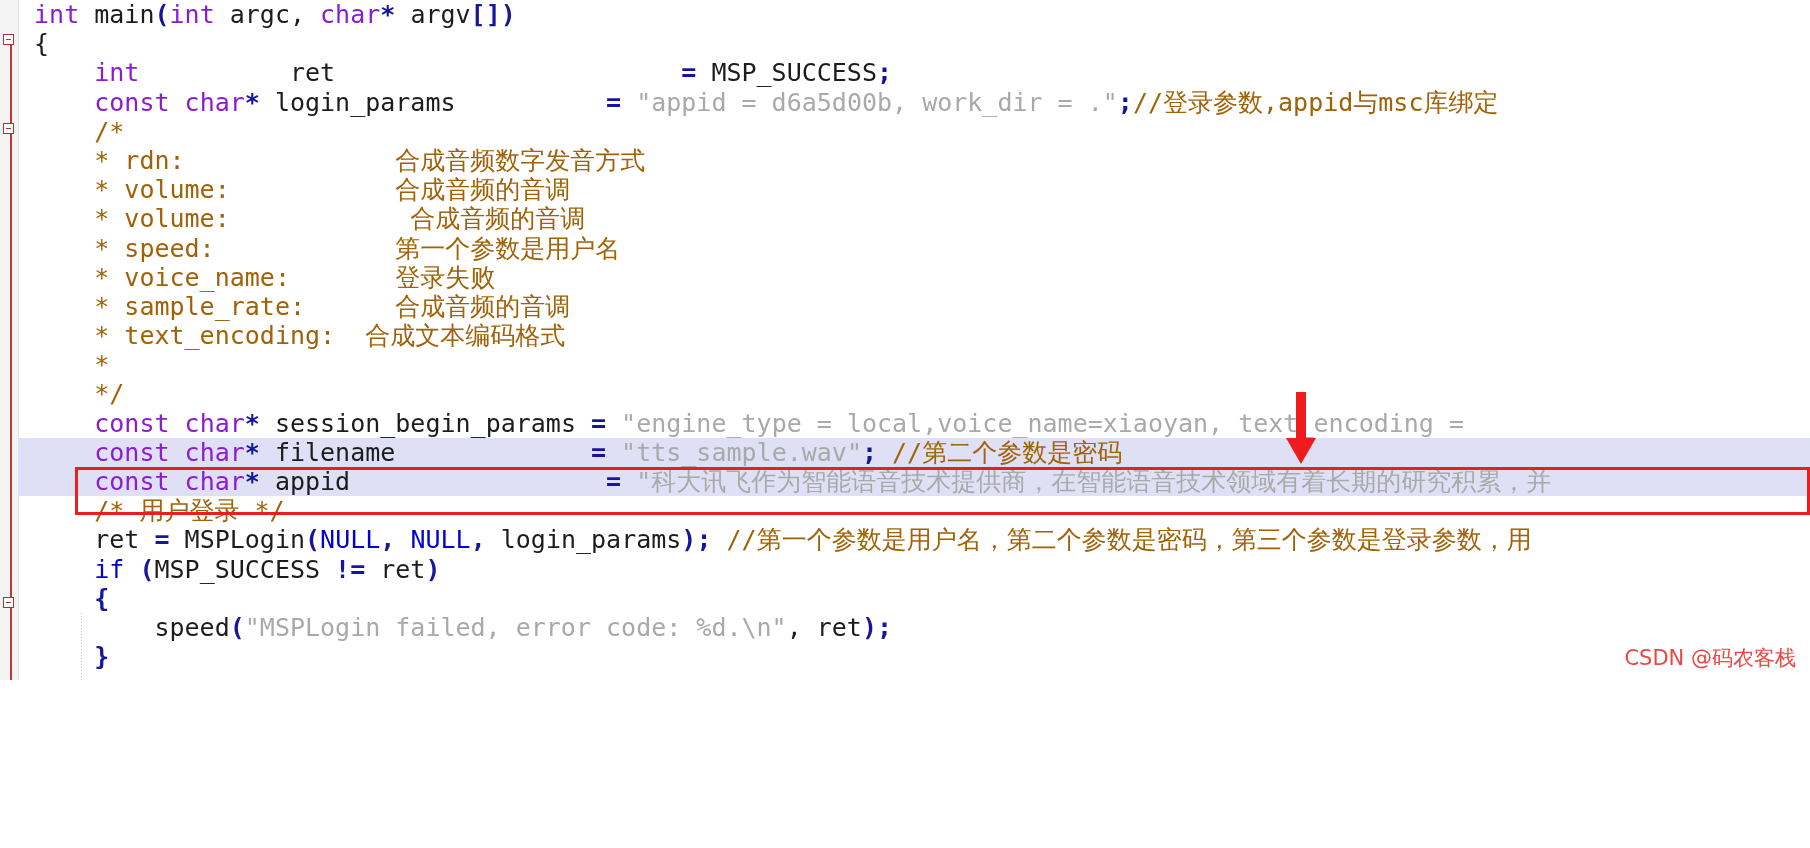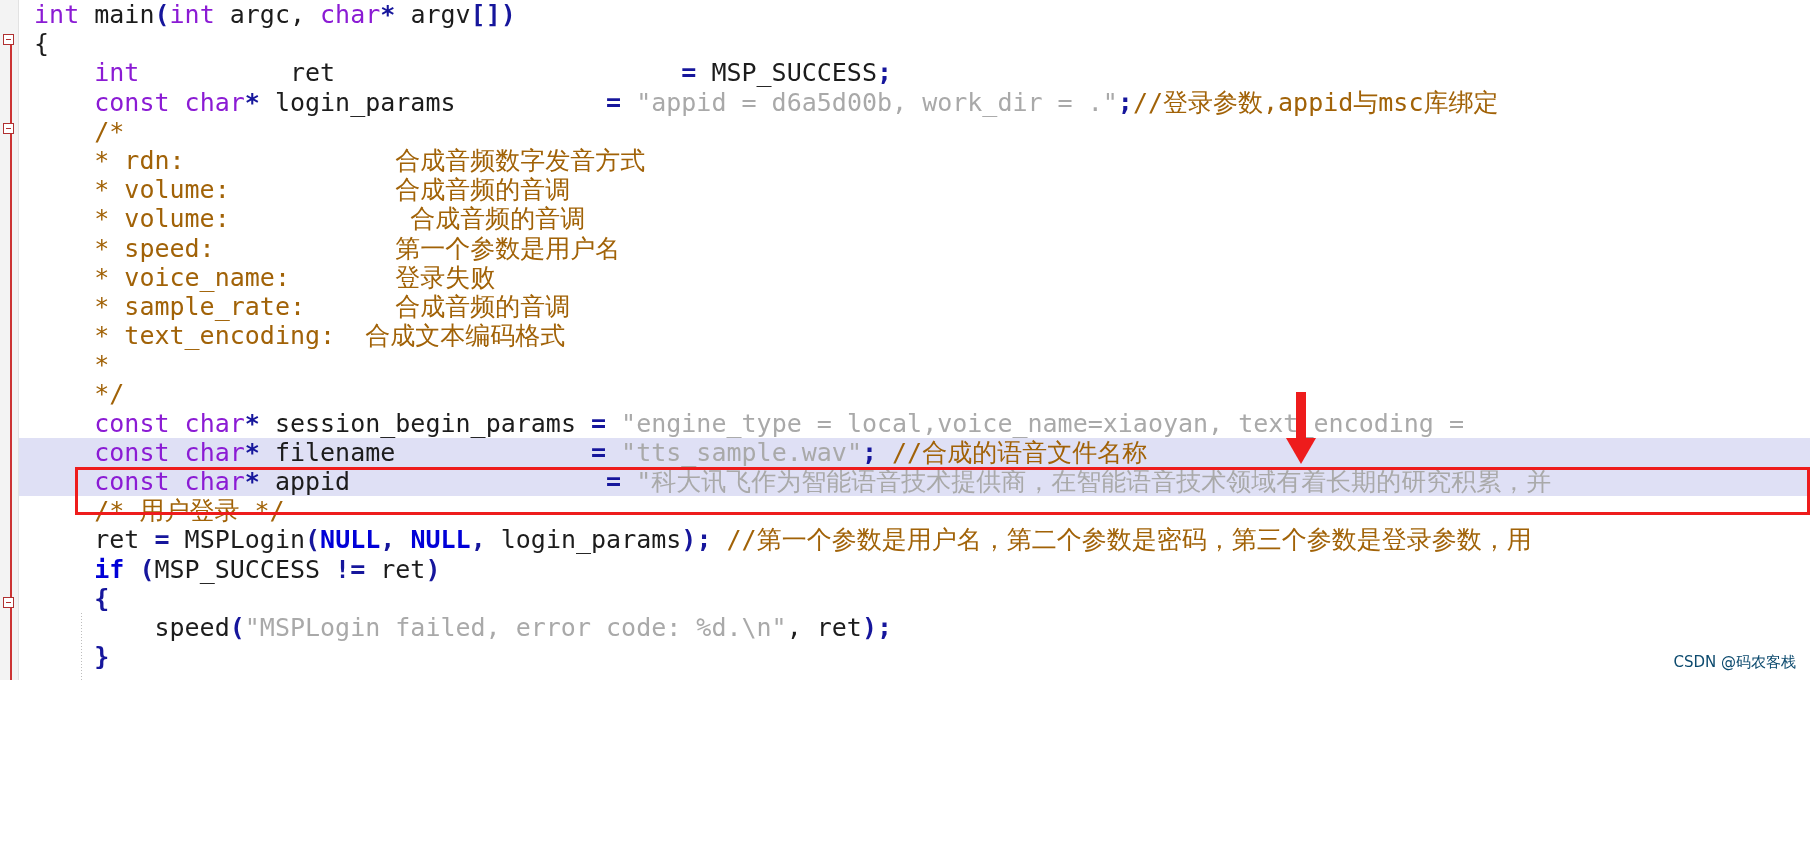--- a/index.html
+++ b/index.html
@@ -91,21 +91,21 @@
   
   .indent-guide {
     position: absolute;
     width: 1px;
     background-image: linear-gradient(to bottom, #bdbdbd 1px, transparent 1px);
     background-size: 1px 3px;
   }
 
   
   .kw        { color: #8b1bd4; }   
-  .kw2       { color: #0000d8; font-weight: bold; }  
+  .kw2       { color: #0000d8; font-weight: normal; }  
   .punct     { color: #16169c; font-weight: bold; }
   .str       { color: #a9a9a9; }
   .cmt       { color: #a16207; }
   .plain     { color: #1c1c1c; }
 
   
   .redbox {
     position: absolute;
     border: 3px solid #ee1c1c;
     box-sizing: border-box;
@@ -117,22 +117,22 @@
     position: absolute;
     pointer-events: none;
   }
 
   
   .watermark {
     position: absolute;
     right: 14px;
     bottom: 8px;
     font-family: "DejaVu Sans", "Liberation Sans", sans-serif;
-    font-size: 15px;
-    color: #0c4a6e;
+    font-size: 21px;
+    color: #ef4444;
     white-space: nowrap;
   }
 </style>
 </head>
 <body>
 
 <div class="editor">
 
   <div class="gutter"></div>
   <div class="change-bar"></div>
@@ -156,21 +156,21 @@
     <div class="line">&nbsp;&nbsp;&nbsp;&nbsp;&nbsp;<span class="cmt">* volume:            合成音频的音调</span></div>
     <div class="line">&nbsp;&nbsp;&nbsp;&nbsp;&nbsp;<span class="cmt">* speed:            第一个参数是用户名</span></div>
     <div class="line">&nbsp;&nbsp;&nbsp;&nbsp;&nbsp;<span class="cmt">* voice_name:       登录失败</span></div>
     <div class="line">&nbsp;&nbsp;&nbsp;&nbsp;&nbsp;<span class="cmt">* sample_rate:      合成音频的音调</span></div>
     <div class="line">&nbsp;&nbsp;&nbsp;&nbsp;&nbsp;<span class="cmt">* text_encoding:  合成文本编码格式</span></div>
     <div class="line">&nbsp;&nbsp;&nbsp;&nbsp;&nbsp;<span class="cmt">*</span></div>
     <div class="line">&nbsp;&nbsp;&nbsp;&nbsp;&nbsp;<span class="cmt">*/</span></div>
 
     <div class="line">&nbsp;&nbsp;&nbsp;&nbsp;&nbsp;<span class="kw">const</span><span class="kw"> char</span><span class="punct">*</span><span class="plain"> session_begin_params </span><span class="punct">=</span><span class="str"> "engine_type = local,voice_name=xiaoyan, text_encoding =</span></div>
 
-    <div class="line hl">&nbsp;&nbsp;&nbsp;&nbsp;&nbsp;<span class="kw">const</span><span class="kw"> char</span><span class="punct">*</span><span class="plain"> filename</span><span class="plain">             </span><span class="punct">=</span><span class="str"> "tts_sample.wav"</span><span class="punct">;</span><span class="cmt"> //合成的语音文件名称</span></div>
+    <div class="line hl">&nbsp;&nbsp;&nbsp;&nbsp;&nbsp;<span class="kw">const</span><span class="kw"> char</span><span class="punct">*</span><span class="plain"> filename</span><span class="plain">             </span><span class="punct">=</span><span class="str"> "tts_sample.wav"</span><span class="punct">;</span><span class="cmt"> //第二个参数是密码</span></div>
 
     <div class="line hl">&nbsp;&nbsp;&nbsp;&nbsp;&nbsp;<span class="kw">const</span><span class="kw"> char</span><span class="punct">*</span><span class="plain"> appid</span><span class="plain">                 </span><span class="punct">=</span><span class="str"> "科大讯飞作为智能语音技术提供商，在智能语音技术领域有着长期的研究积累，并</span></div>
 
     <div class="line">&nbsp;&nbsp;&nbsp;&nbsp;&nbsp;<span class="cmt">/* 用户登录 */</span></div>
 
     <div class="line">&nbsp;&nbsp;&nbsp;&nbsp;&nbsp;<span class="plain">ret </span><span class="punct">=</span><span class="plain"> MSPLogin</span><span class="punct">(</span><span class="kw2">NULL</span><span class="punct">, </span><span class="kw2">NULL</span><span class="punct">, </span><span class="plain">login_params</span><span class="punct">)</span><span class="punct">;</span><span class="cmt"> //第一个参数是用户名，第二个参数是密码，第三个参数是登录参数，用</span></div>
 
     <div class="line">&nbsp;&nbsp;&nbsp;&nbsp;&nbsp;<span class="kw2">if</span><span class="punct"> (</span><span class="plain">MSP_SUCCESS </span><span class="punct">!=</span><span class="plain"> ret</span><span class="punct">)</span></div>
 
     <div class="line">&nbsp;&nbsp;&nbsp;&nbsp;&nbsp;<span class="punct">{</span></div>

